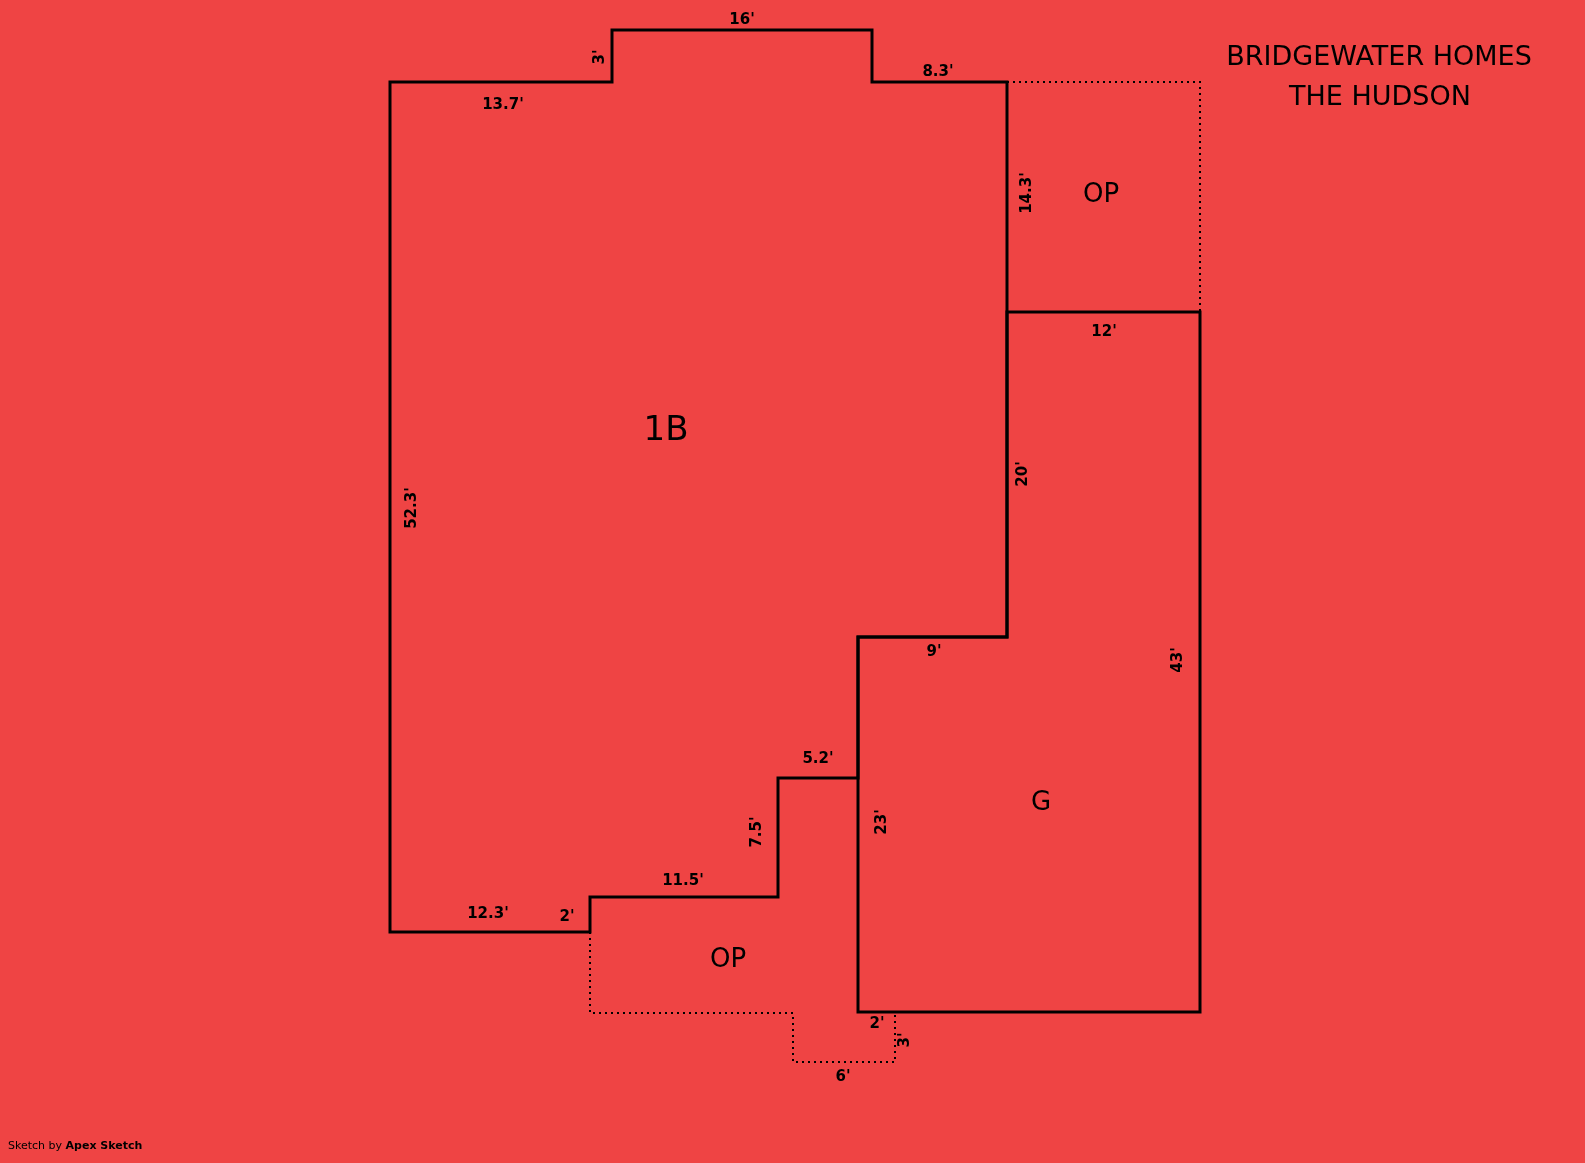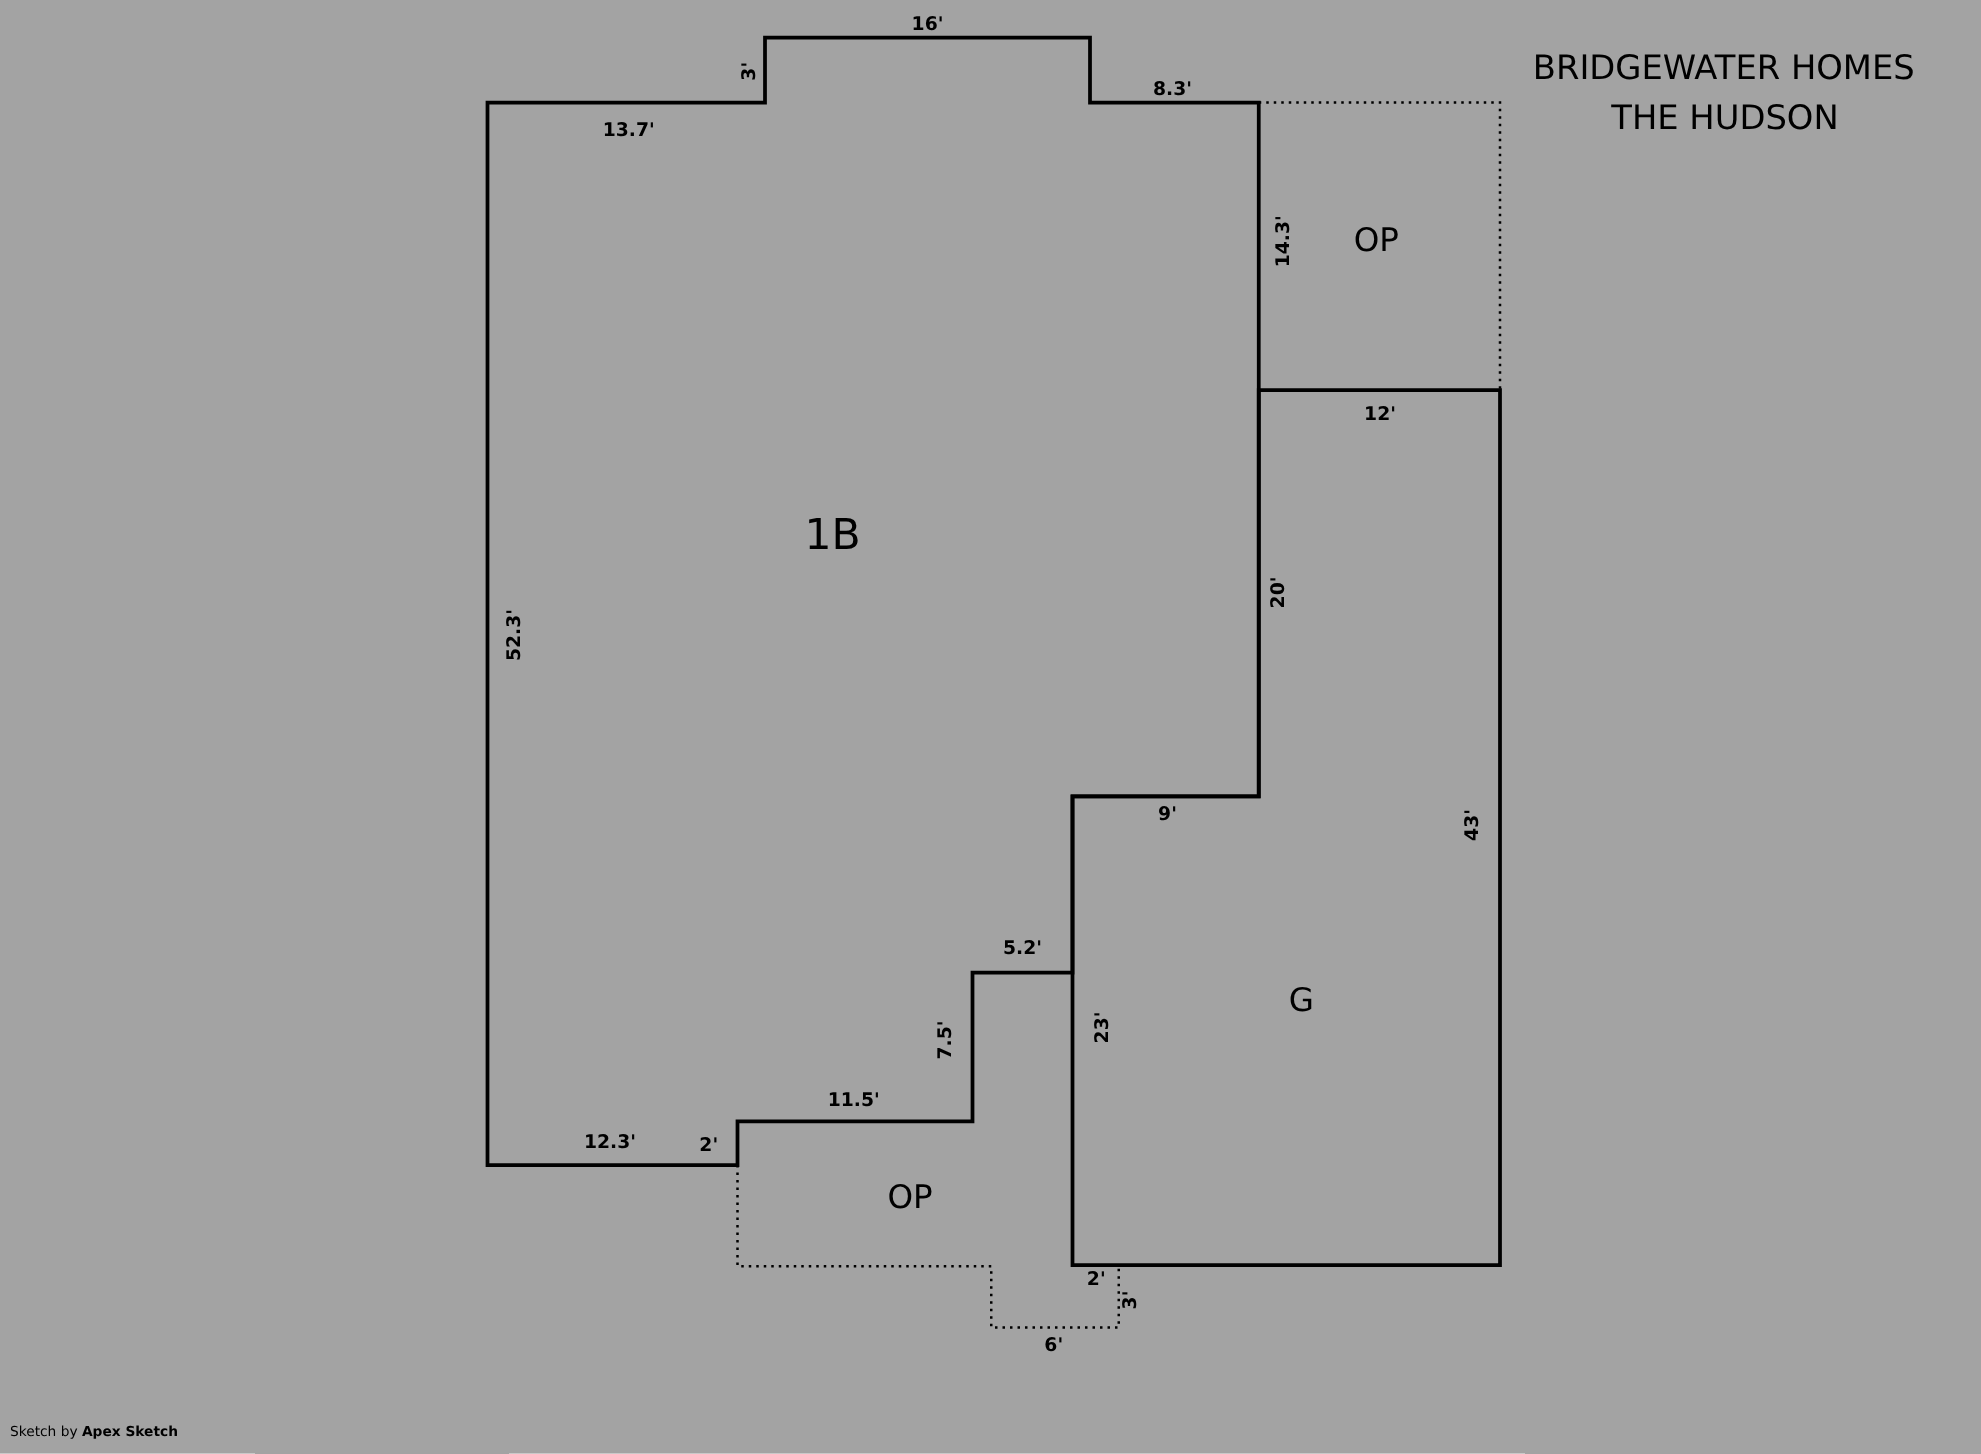--- a/index.html
+++ b/index.html
@@ -4,21 +4,21 @@
 <style>
   html, body {
     margin: 0;
     padding: 0;
     background: #ffffff;
   }
   .page {
     position: relative;
     width: 1585px;
     height: 1163px;
-    background: #a3a3a3;
+    background: #ef4444;
     overflow: hidden;
   }
   svg { display: block; }
   .wall {
     fill: none;
     stroke: #000000;
     stroke-width: 3;
     stroke-linejoin: miter;
     stroke-linecap: butt;
   }

